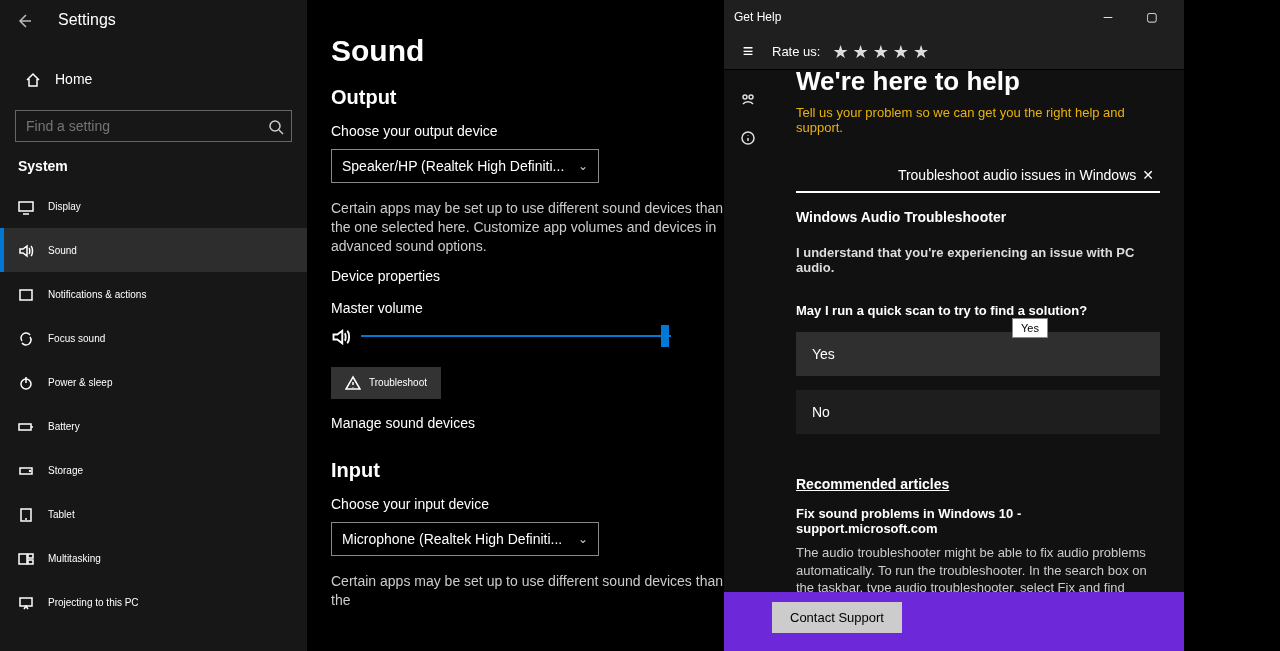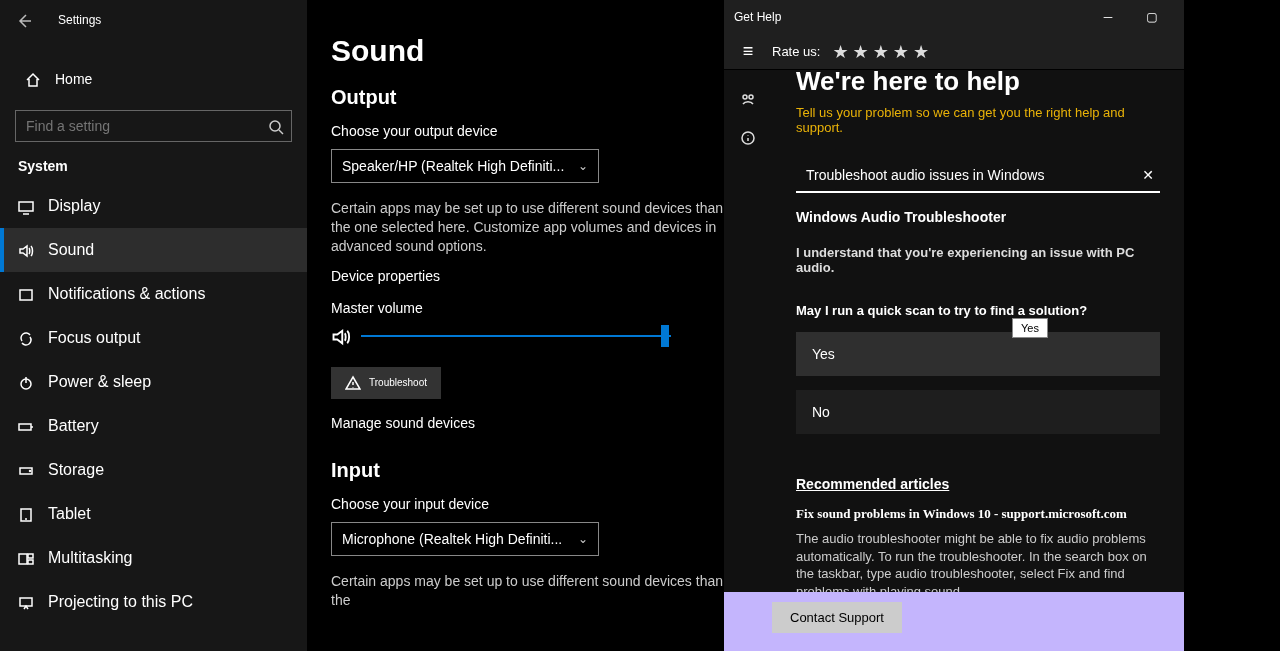--- a/index.html
+++ b/index.html
@@ -32,21 +32,21 @@
   padding: 8px 0 0 0;
   height: 32px;
 }
 .back-btn {
   width: 48px;
   text-align: center;
   color: #bbb;
   font-size: 14px;
 }
 .app-title {
-  font-size: 12px;
+  font-size: 16px;
   color: #fff;
   padding-left: 10px;
 }
 .home-row {
   display: flex;
   align-items: center;
   padding: 12px 25px;
   margin-top: 26px;
   font-size: 14px;
 }
@@ -71,21 +71,21 @@
 }
 .system-label {
   padding: 16px 18px 10px 18px;
   font-weight: 600;
   font-size: 14px;
 }
 .nav-item {
   display: flex;
   align-items: center;
   padding: 13px 13px 13px 18px;
-  font-size: 16px;
+  font-size: 10px;
   cursor: default;
 }
 .nav-item .icon { width: 30px; font-size: 15px; display:inline-block; }
 .nav-item.active {
   background: #2d2d2d;
   border-left: 4px solid #0078d4;
   padding-left: 14px;
 }
 
 
@@ -195,21 +195,21 @@
 .gh-sub { font-size: 13px; margin-top: 8px; color: #eab308; }
 .gh-search-wrap {
   margin-top: 28px;
   border-bottom: 2px solid #fff;
   display: flex;
   align-items: center;
   padding-bottom: 4px;
 }
 .gh-search {
   flex:1; background: transparent; border: none; outline: none;
-  color: #fff; font-size: 14px; padding: 4px 0 4px 10px;
+  color: #fff; font-size: 14px; padding: 4px 0 4px 10px; text-align: right;
 }
 .gh-clear { font-size: 14px; padding: 0 6px; }
 .gh-trouble-title { font-weight: 600; font-size: 14px; margin-top: 16px; }
 .gh-line { font-size: 13px; margin-top: 20px; color: #ddd; font-weight: bold; }
 .gh-question { font-weight: 600; font-size: 13px; margin-top: 28px; }
 .answer-btn {
   width: 100%;
   background: #2f2f2f;
   padding: 14px 16px;
   font-size: 14px;
@@ -220,24 +220,24 @@
 }
 .answer-btn.secondary { background: #1e1e1e; }
 .tooltip {
   position: absolute;
   background: #fff; color: #000;
   font-size: 11px;
   padding: 3px 8px;
   border: 1px solid #888;
 }
 .rec-head { font-weight:600; font-size: 14px; margin-top: 42px; text-decoration: underline; }
-.rec-title { font-weight:600; font-size: 13px; margin-top: 14px; font-family: Liberation Serif, serif; }
+.rec-title { font-weight:600; font-size: 13px; margin-top: 14px; }
 .rec-body { font-size: 13px; color: #ccc; margin-top: 8px; line-height: 1.35; }
 .contact-bar {
-  background: #c4b5fd;
+  background: #6d28d9;
   padding: 10px 48px 18px 48px;
 }
 .contact-btn {
   background: #ccc; color: #000;
   border: none; padding: 8px 18px;
   font-size: 13px;
 }
 svg.ico { width: 16px; height: 16px; stroke: currentColor; fill: none; stroke-width: 1.5; vertical-align: middle; }
 </style>
 </head>
@@ -295,21 +295,21 @@
       <span class="icon"><svg class="ico" viewBox="0 0 16 16">
             <rect x="2" y="3" width="12" height="10"></rect>
           </svg></span>
       <span>Notifications &amp; actions</span>
     </div>
     <div class="nav-item">
       <span class="icon"><svg class="ico" viewBox="0 0 16 16">
             <path d="M4 10a5 5 0 0 1 8-6"></path>
             <path d="M12 6a5 5 0 0 1-8 6"></path>
           </svg></span>
-      <span>Focus output</span>
+      <span>Focus sound</span>
     </div>
     <div class="nav-item">
       <span class="icon"><svg class="ico" viewBox="0 0 16 16">
             <circle cx="8" cy="9" r="5"></circle>
             <path d="M8 2v6"></path>
           </svg></span>
       <span>Power &amp; sleep</span>
     </div>
     <div class="nav-item">
       <span class="icon"><svg class="ico" viewBox="0 0 16 16">

